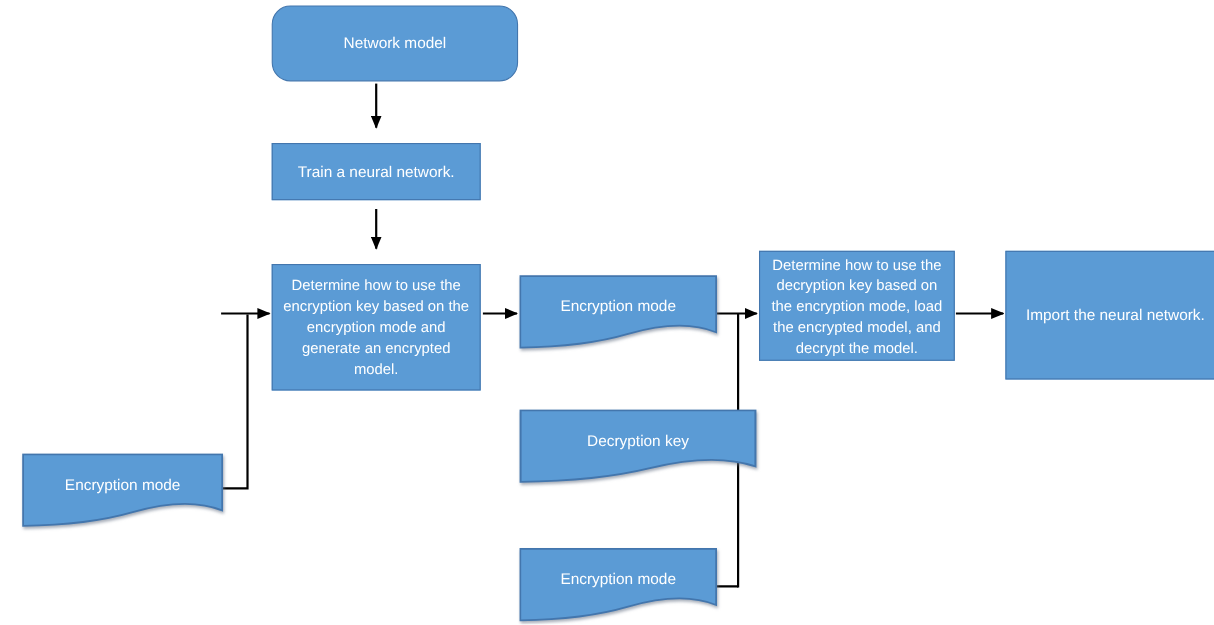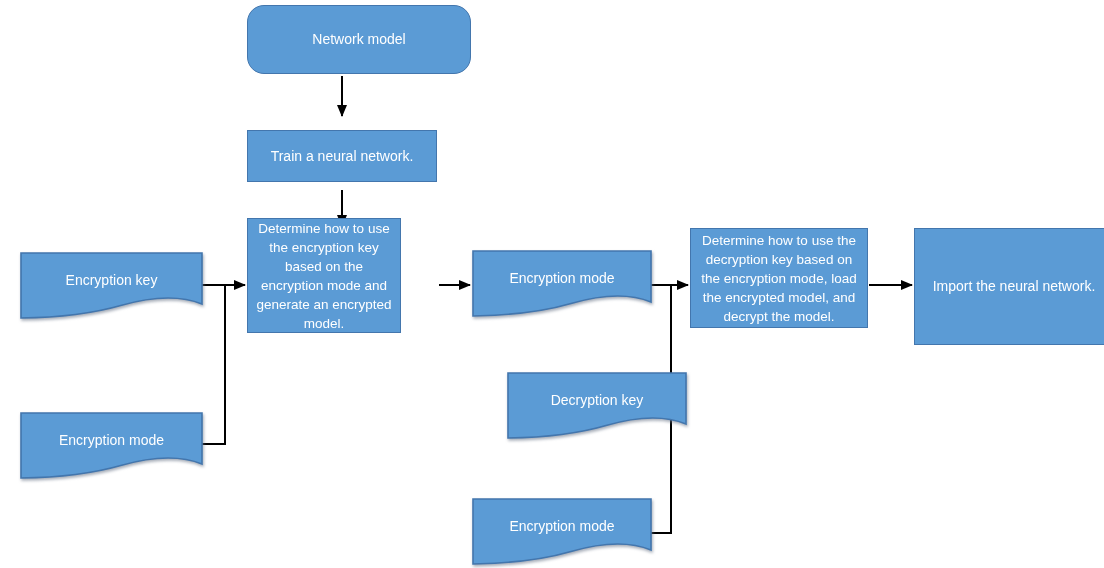--- a/index.html
+++ b/index.html
@@ -99,46 +99,40 @@
     </svg>
 
   <div class="node terminator" style="left:247px; top:5px; width:224px; height:69px;">
     <span class="label">Network model</span>
   </div>
 
   <div class="node process" style="left:247px; top:118px; width:190px; height:52px;margin-top:12px;">
     <span class="label">Train a neural network.</span>
   </div>
 
-  <div class="node process multiline" style="left:247px; top:218px; width:154px; height:115px;">
+  <div class="node process multiline" style="left:247px; top:240px; width:190px; height:115px;">
     <span class="label">Determine how to use the encryption key based on the encryption mode and generate an encrypted model.</span>
   </div>
 
-  <div class="node document" style="left:20px; top:252px; width:183px; height:68px;">
-    <svg class="doc-shape" viewBox="0 0 180 68" preserveAspectRatio="none">
-      <path class="doc-path" d="M1,1 L179,1 L179,52 C157,43 130,44.5 99,53.5 C70,62 36,65.5 1,66 Z"></path>
-    </svg>
-    <span class="label">Encryption key</span>
-  </div>
 
   <div class="node document" style="left:20px; top:412px; width:183px; height:68px;">
     <svg class="doc-shape" viewBox="0 0 180 68" preserveAspectRatio="none">
       <path class="doc-path" d="M1,1 L179,1 L179,52 C157,43 130,44.5 99,53.5 C70,62 36,65.5 1,66 Z"></path>
     </svg>
     <span class="label">Encryption mode</span>
   </div>
 
   <div class="node document" style="left:472px; top:250px; width:180px; height:68px;">
     <svg class="doc-shape" viewBox="0 0 180 68" preserveAspectRatio="none">
       <path class="doc-path" d="M1,1 L179,1 L179,52 C157,43 130,44.5 99,53.5 C70,62 36,65.5 1,66 Z"></path>
     </svg>
     <span class="label">Encryption mode</span>
   </div>
 
-  <div class="node document" style="left:472px; top:372px; width:180px; height:68px;margin-left:35px;">
+  <div class="node document" style="left:472px; top:372px; width:216px; height:68px;">
     <svg class="doc-shape" viewBox="0 0 180 68" preserveAspectRatio="none">
       <path class="doc-path" d="M1,1 L179,1 L179,52 C157,43 130,44.5 99,53.5 C70,62 36,65.5 1,66 Z"></path>
     </svg>
     <span class="label">Decryption key</span>
   </div>
 
   <div class="node document" style="left:472px; top:498px; width:180px; height:68px;">
     <svg class="doc-shape" viewBox="0 0 180 68" preserveAspectRatio="none">
       <path class="doc-path" d="M1,1 L179,1 L179,52 C157,43 130,44.5 99,53.5 C70,62 36,65.5 1,66 Z"></path>
     </svg>

